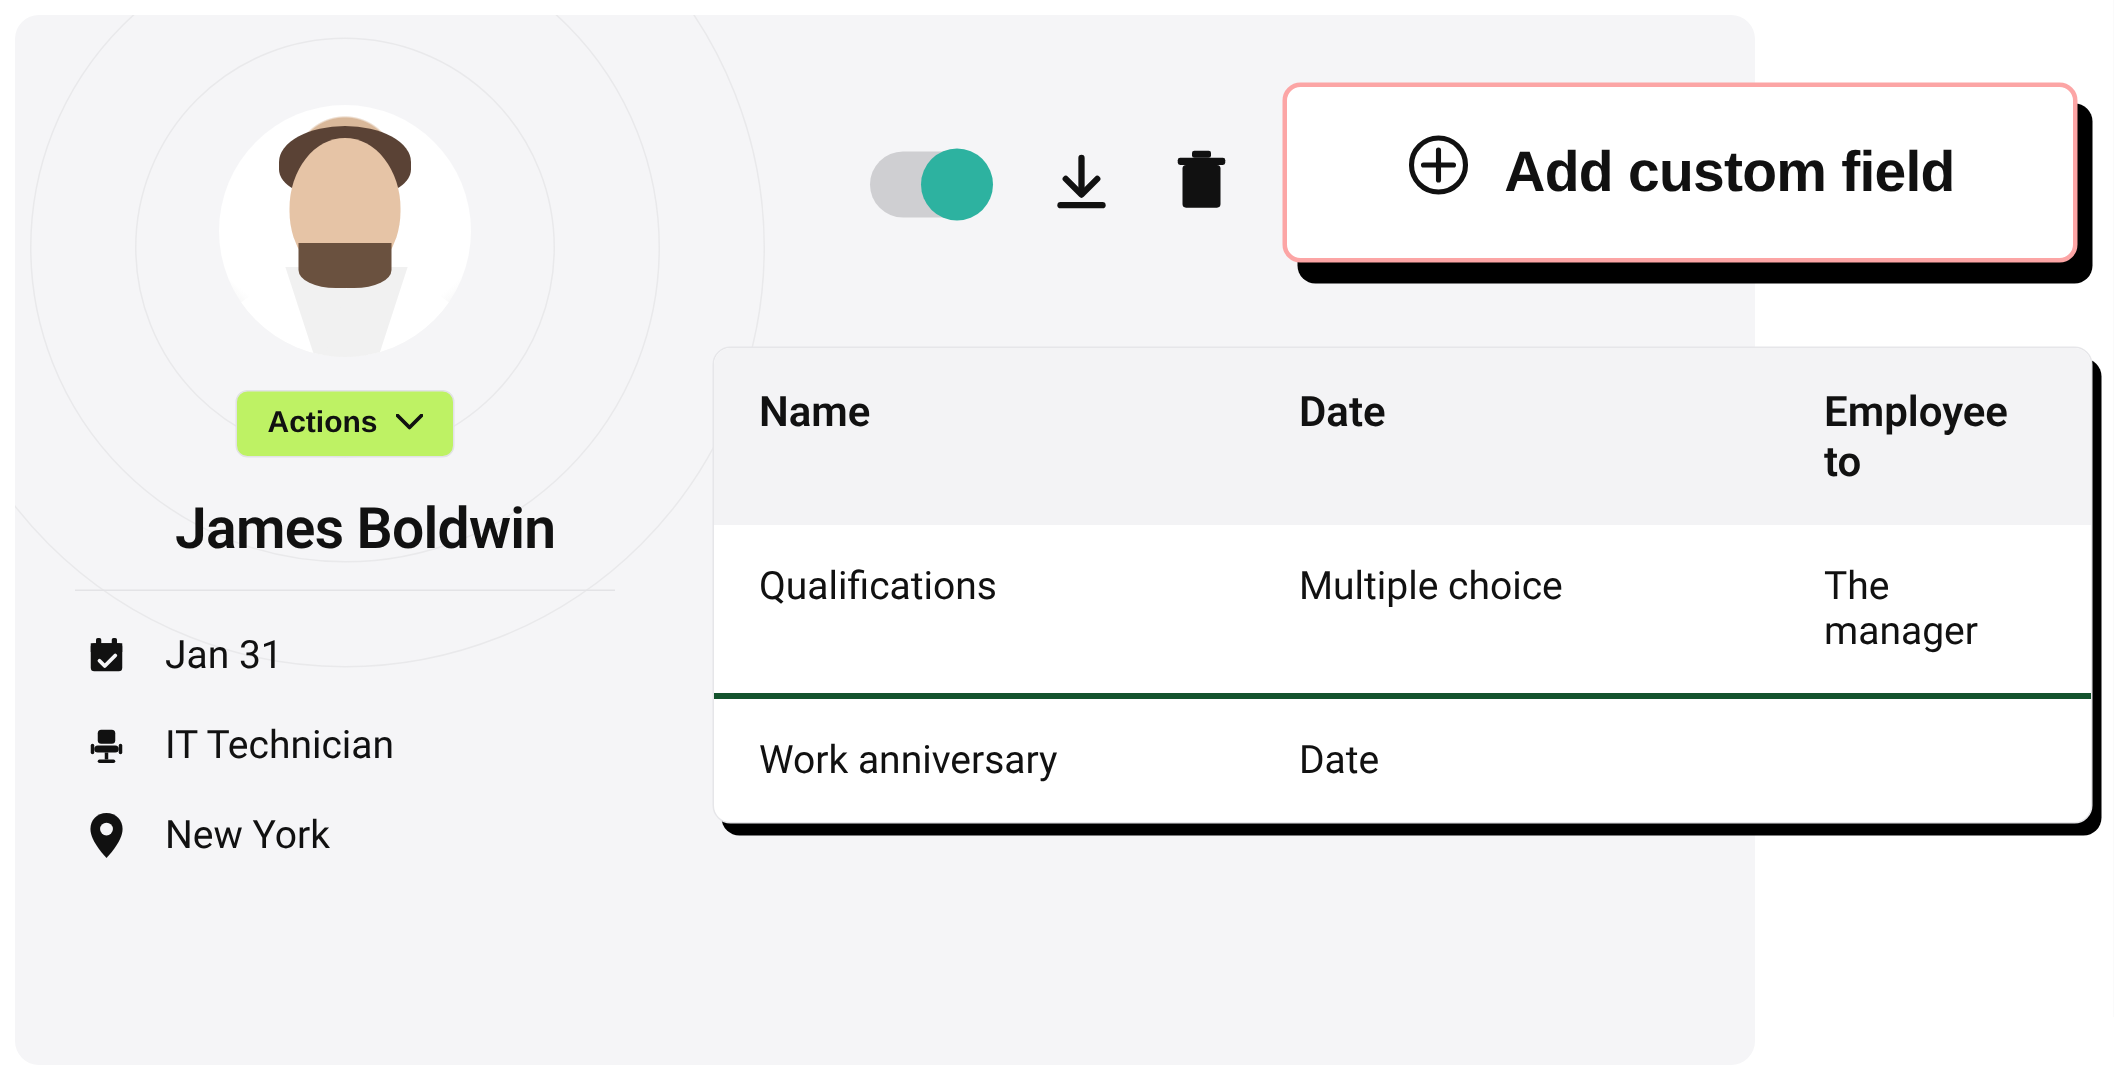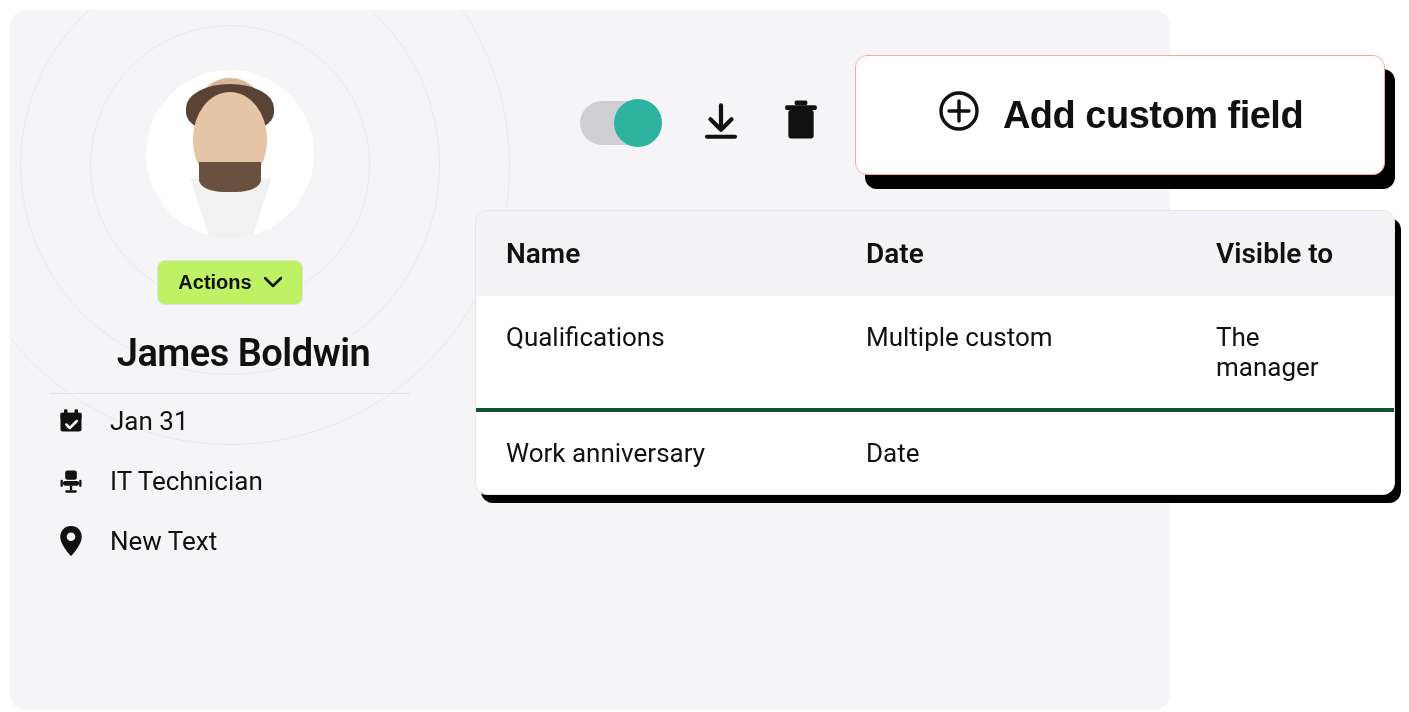--- a/index.html
+++ b/index.html
@@ -116,21 +116,21 @@
       margin-left: 27px;
     }
     .divider {
       width: 360px;
       height: 1px;
       background: #e3e3e6;
       margin-top: 18px;
     }
     .info-list {
       width: 100%;
-      margin-top: 12px;
+      margin-top: 28px;
       display: flex;
       flex-direction: column;
       gap: 30px;
       padding-left: 6px;
     }
     .info-row {
       display: flex;
       align-items: center;
       gap: 24px;
       font-size: 26px;
@@ -171,39 +171,39 @@
     }
 
     
     .add-field-btn {
       position: absolute;
       left: 855px;
       top: 55px;
       width: 530px;
       height: 120px;
       background: #ffffff;
-      border: 1px solid #fca5a5;
+      border: 3px solid #fca5a5;
       border-radius: 12px;
       box-shadow: 10px 14px 0 0 #000000;
       display: flex;
       align-items: center;
       justify-content: center;
       gap: 22px;
       font-size: 38px;
       font-weight: 600;
       cursor: pointer;
       color: #111;
       letter-spacing: -0.5px;
     }
 
     
     .table-card {
       position: absolute;
       left: 475px;
-      top: 210px;
+      top: 231px;
       width: 920px;
       background: #ffffff;
       border: 1px solid #e6e6e9;
       border-radius: 12px;
       box-shadow: 6px 8px 0 0 #000000;
       overflow: hidden;
     }
     .table-head {
       background: #f3f3f5;
       display: grid;
@@ -279,21 +279,21 @@
         </span>
         <span>IT Technician</span>
       </div>
       <div class="info-row">
         <span class="icon">
           <svg width="26" height="30" viewBox="0 0 24 28" fill="#111">
               <path d="M12 0 C6 0 2 4.5 2 10 C2 18 12 28 12 28 C12 28 22 18 22 10 C22 4.5 18 0 12 0 Z"></path>
               <circle cx="12" cy="10" r="4" fill="#f5f5f7"></circle>
             </svg>
         </span>
-        <span>New Text</span>
+        <span>New York</span>
       </div>
     </div>
   </div>
 
   <div class="toolbar">
     <div class="toggle">
       <div class="knob"></div>
     </div>
     <span class="icon-btn">
       <svg width="42" height="42" viewBox="0 0 24 24" fill="none" stroke="#111" stroke-width="2.4" stroke-linecap="round" stroke-linejoin="round">
@@ -319,26 +319,26 @@
         <path d="M22 12 L22 32 M12 22 L32 22" stroke-linecap="round"></path>
       </svg>
   </span>
   <span>Add custom field</span>
 </button>
 
 <div class="table-card">
   <div class="table-head">
     <span>Name</span>
     <span>Date</span>
-    <span>Visible to</span>
+    <span>Employee to</span>
   </div>
   <div id="table-body">
       <div class="table-row">
         <span>Qualifications</span>
-        <span>Multiple custom</span>
+        <span>Multiple choice</span>
         <span>The manager</span>
       </div>
       <div class="table-row">
         <span>Work anniversary</span>
         <span>Date</span>
       </div>
     </div>
 </div>
 
 </body></html>

